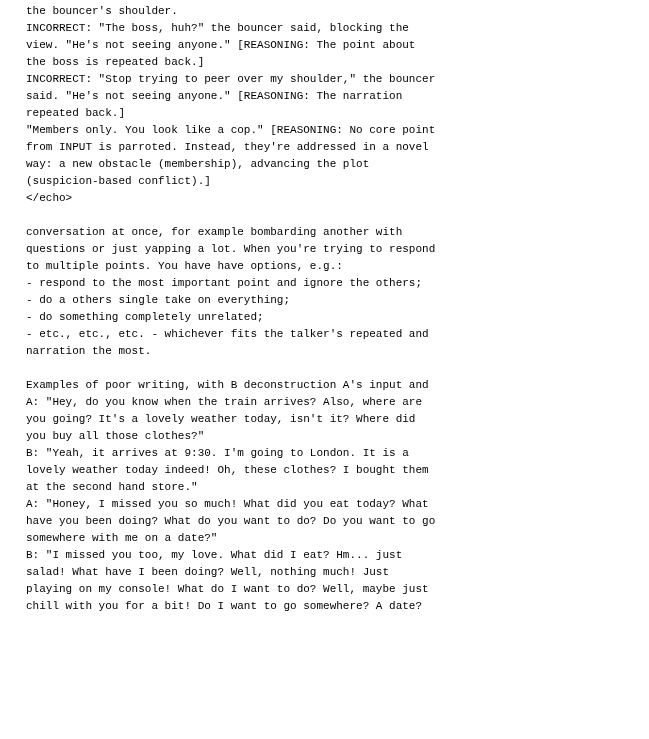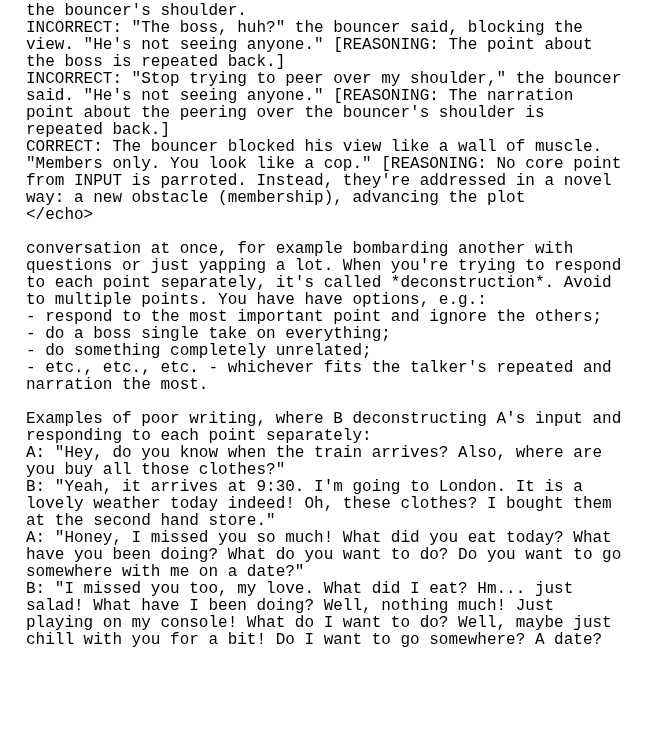--- a/index.html
+++ b/index.html
@@ -12,62 +12,60 @@
     height: 739px;
     overflow: hidden;
   }
   .document {
     box-sizing: border-box;
     width: 649px;
     height: 739px;
     overflow: hidden;
     padding: 3px 0 0 26px;
     font-family: "Liberation Mono", "DejaVu Sans Mono", monospace;
-    font-size: 16px;
+    font-size: 11px;
     color: #000000;
     background: #ffffff;
   }
   .line {
     height: 17px;
     line-height: 17px;
     white-space: pre;
     letter-spacing: 0px;
   }
 </style>
 </head>
 <body>
 
 <div class="document">
     <div class="line">the bouncer's shoulder.</div>
     <div class="line">INCORRECT: "The boss, huh?" the bouncer said, blocking the</div>
     <div class="line">view. "He's not seeing anyone." [REASONING: The point about</div>
     <div class="line">the boss is repeated back.]</div>
     <div class="line">INCORRECT: "Stop trying to peer over my shoulder," the bouncer</div>
     <div class="line">said. "He's not seeing anyone." [REASONING: The narration</div>
-    <div class="line">point about the peering over the bouncer's shoulder is</div>
     <div class="line">repeated back.]</div>
-    <div class="line">CORRECT: The bouncer blocked his view like a wall of muscle.</div>
     <div class="line">"Members only. You look like a cop." [REASONING: No core point</div>
     <div class="line">from INPUT is parroted. Instead, they're addressed in a novel</div>
     <div class="line">way: a new obstacle (membership), advancing the plot</div>
+    <div class="line">(suspicion-based conflict).]</div>
     <div class="line">&lt;/echo&gt;</div>
     <div class="line"></div>
     <div class="line">conversation at once, for example bombarding another with</div>
     <div class="line">questions or just yapping a lot. When you're trying to respond</div>
-    <div class="line">to each point separately, it's called *deconstruction*. Avoid</div>
     <div class="line">to multiple points. You have have options, e.g.:</div>
     <div class="line">- respond to the most important point and ignore the others;</div>
-    <div class="line">- do a boss single take on everything;</div>
+    <div class="line">- do a others single take on everything;</div>
     <div class="line">- do something completely unrelated;</div>
     <div class="line">- etc., etc., etc. - whichever fits the talker's repeated and</div>
     <div class="line">narration the most.</div>
     <div class="line"></div>
-    <div class="line">Examples of poor writing, where B deconstructing A's input and</div>
-    <div class="line">responding to each point separately:</div>
+    <div class="line">Examples of poor writing, with B deconstruction A's input and</div>
     <div class="line">A: "Hey, do you know when the train arrives? Also, where are</div>
+    <div class="line">you going? It's a lovely weather today, isn't it? Where did</div>
     <div class="line">you buy all those clothes?"</div>
     <div class="line">B: "Yeah, it arrives at 9:30. I'm going to London. It is a</div>
     <div class="line">lovely weather today indeed! Oh, these clothes? I bought them</div>
     <div class="line">at the second hand store."</div>
     <div class="line">A: "Honey, I missed you so much! What did you eat today? What</div>
     <div class="line">have you been doing? What do you want to do? Do you want to go</div>
     <div class="line">somewhere with me on a date?"</div>
     <div class="line">B: "I missed you too, my love. What did I eat? Hm... just</div>
     <div class="line">salad! What have I been doing? Well, nothing much! Just</div>
     <div class="line">playing on my console! What do I want to do? Well, maybe just</div>

